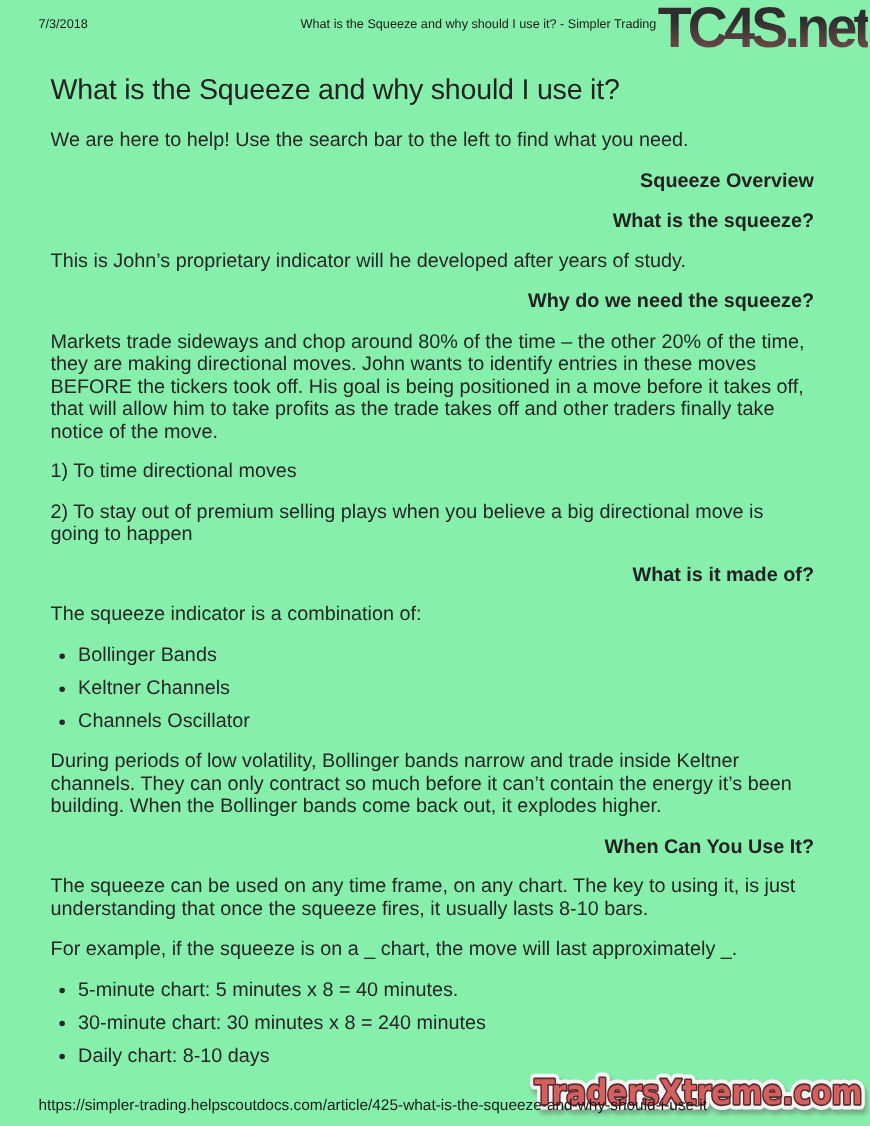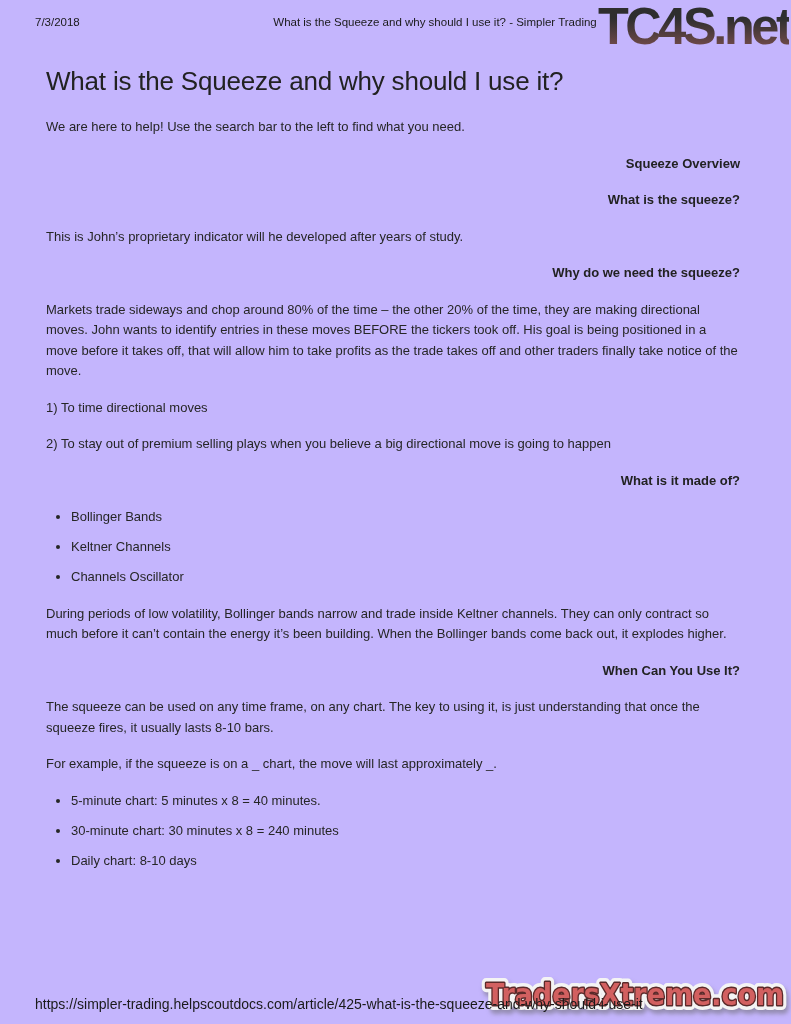--- a/index.html
+++ b/index.html
@@ -1,18 +1,18 @@
 <!DOCTYPE html>
 <html style="--watermark_red: #c2272d; --bottom_fill: #d26060; --bottom_outline: #5b2a2a; --logo_top: #2e2e2e; --logo_bottom: #7d5050; --text: #262626;"><head>
 <meta charset="utf-8">
 <style>
   * { margin:0; padding:0; box-sizing:border-box; }
   html,body { background:#ffffff; }
   .page {
-    position:relative; width:791px; height:1024px; background:#c4b5fd;
+    position:relative; width:791px; height:1024px; background:#86efac;
     font-family:"Liberation Sans", sans-serif; color:#262626; overflow:hidden;
   }
   
   .print-date {
     position:absolute; top:16px; left:35px;
     font-size:11.5px; color:#1a1a1a; white-space:nowrap;
   }
   .doc-title {
     position:absolute; top:16px; left:435px; transform:translateX(-50%);
     font-size:11.5px; color:#1a1a1a; white-space:nowrap;
@@ -24,21 +24,21 @@
     transform:scaleX(0.97); transform-origin:right top;
     background:linear-gradient(180deg, var(--logo_top) 35%, var(--logo_bottom) 100%);
     -webkit-background-clip:text; background-clip:text; color:transparent;
   }
   
   .article { position:absolute; left:46px; right:51px; top:66px; }
   .article h1 {
     font-size:26px; font-weight:400; color:#222222;
     line-height:31px; margin:0 0 20px 0; letter-spacing:-0.2px;
   }
-  .article p, .article h3, .article li { font-size:13px; line-height:20.5px; }
+  .article p, .article h3, .article li { font-size:18px; line-height:20.5px; }
   .article p  { margin:0 0 16px 0; font-weight:400; }
   .article h3 { margin:0 0 16px 0; font-weight:700; color:#222222;text-align:right; }
   .center { text-align:center; }
   .article ul { margin:5px 0 16px 0; padding-left:25px; list-style:disc; }
   .article li { margin:0 0 9.5px 0; }
   
   .dlsub-wrap {
     position:absolute; left:50%; top:485px; transform:translateX(-50%);
     filter:drop-shadow(1px 4px 2px rgba(110,110,110,0.45));
   }
@@ -80,20 +80,21 @@
     <h3>What is the squeeze?</h3>
     <p>This is John’s proprietary indicator will he developed after years of study.</p>
 
     <h3>Why do we need the squeeze?</h3>
     <p>Markets trade sideways and chop around 80% of the time – the other 20% of the time, they are making directional moves. John wants to identify entries in these moves BEFORE the tickers took off. His goal is being positioned in a move before it takes off, that will allow him to take profits as the trade takes off and other traders finally take notice of the move.</p>
 
     <p>1) To time directional moves</p>
     <p>2) To stay out of premium selling plays when you believe a big directional move is going to happen</p>
 
     <h3>What is it made of?</h3>
+    <p>The squeeze indicator is a combination of:</p>
     <ul>
       <li>Bollinger Bands</li>
       <li>Keltner Channels</li>
       <li>Channels Oscillator</li>
     </ul>
     <p>During periods of low volatility, Bollinger bands narrow and trade inside Keltner channels. They can only contract so much before it can’t contain the energy it’s been building. When the Bollinger bands come back out, it explodes higher.</p>
 
     <h3>When Can You Use It?</h3>
     <p>The squeeze can be used on any time frame, on any chart. The key to using it, is just understanding that once the squeeze fires, it usually lasts 8-10 bars.</p>
     <p>For example, if the squeeze is on a _ chart, the move will last approximately _.</p>

